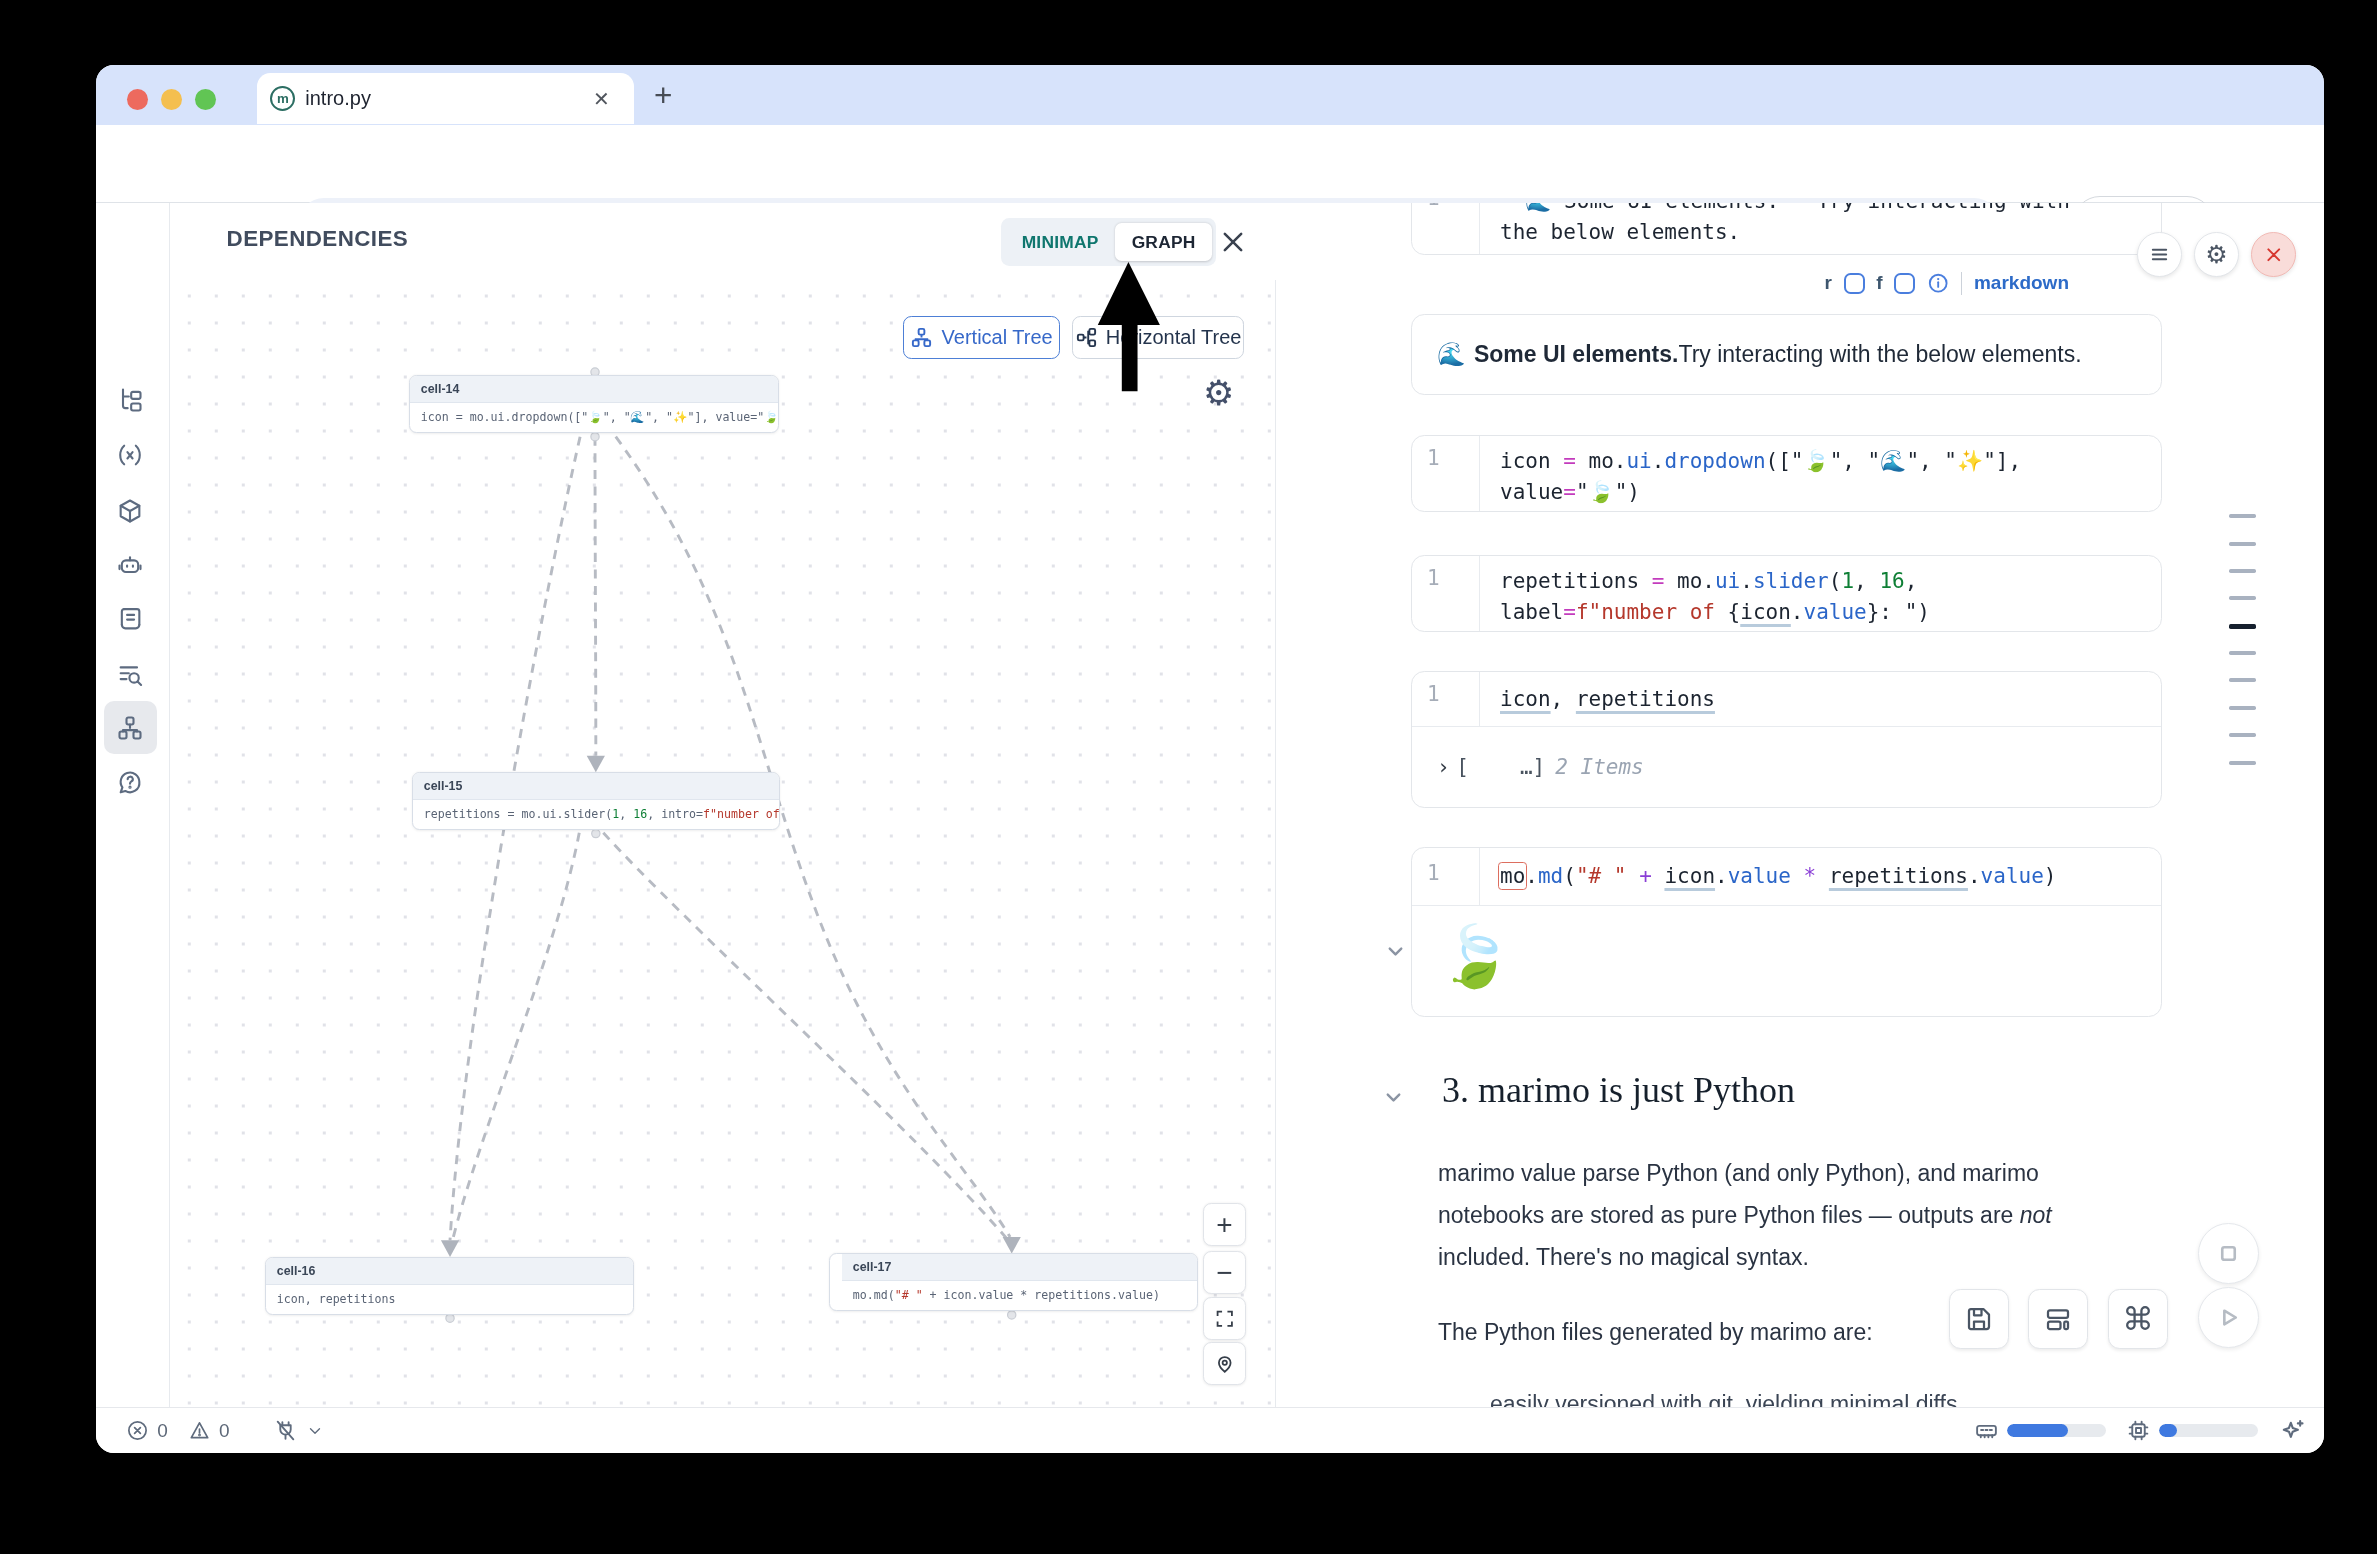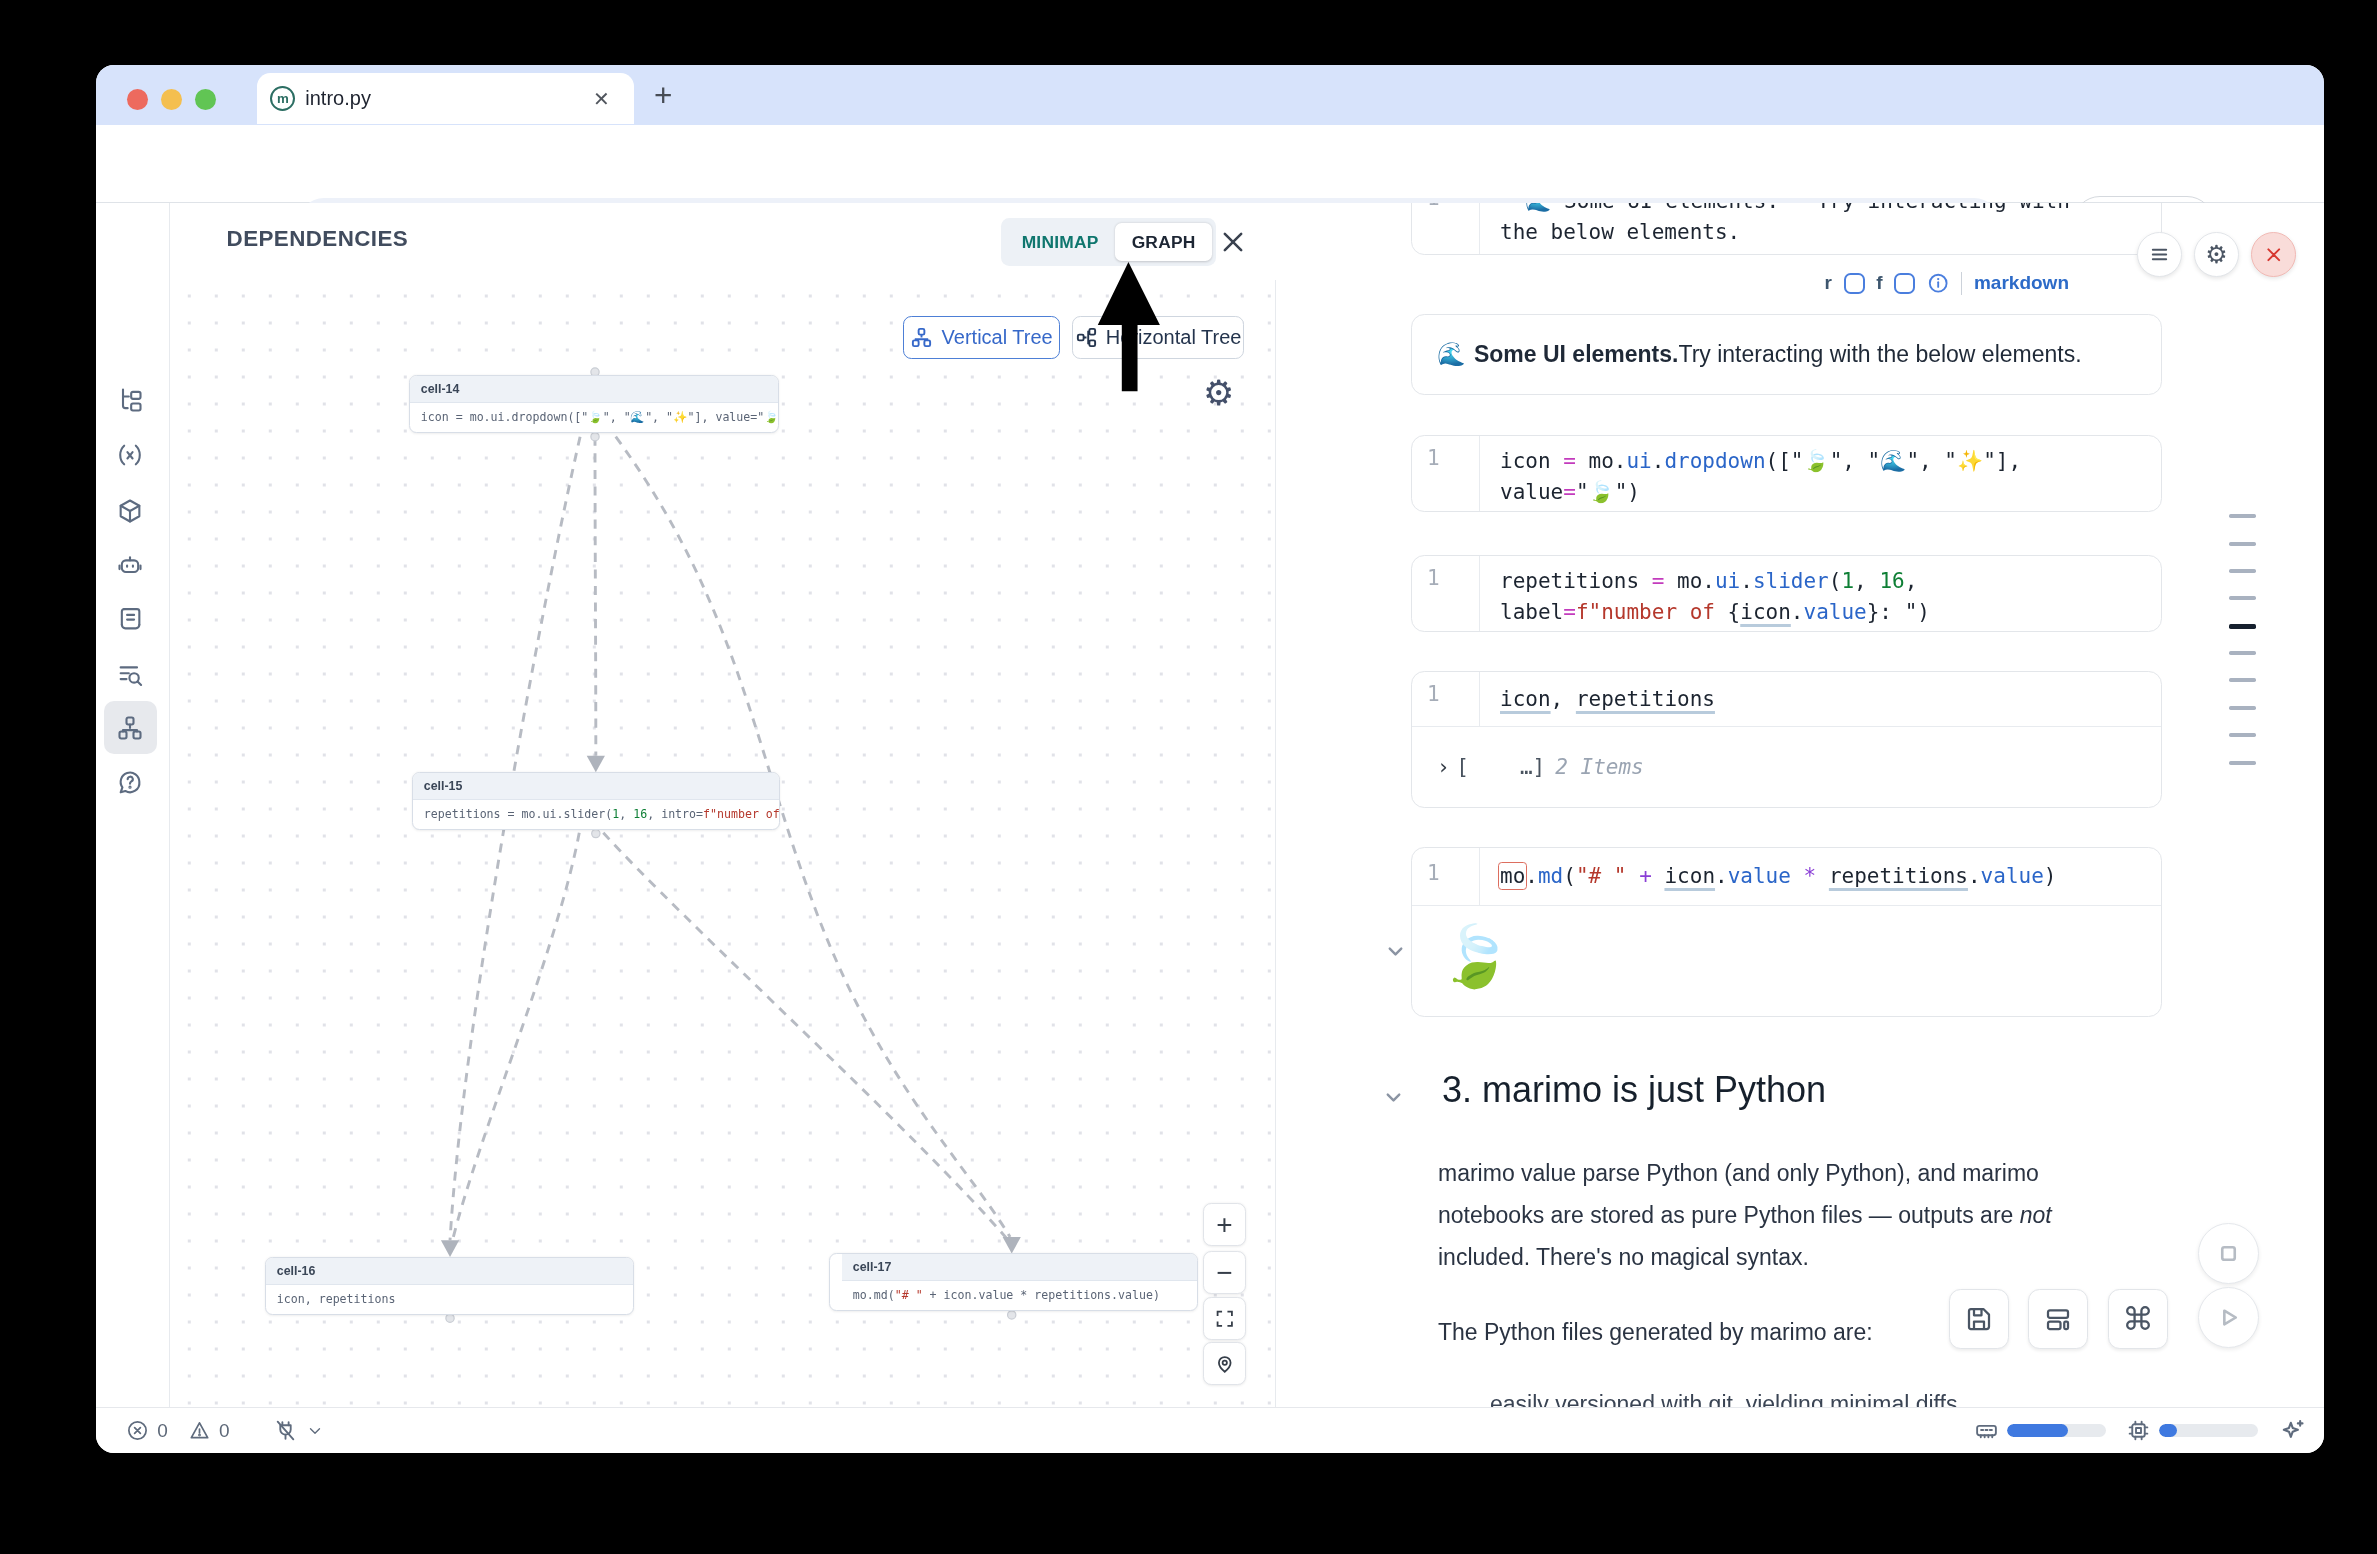--- a/index.html
+++ b/index.html
@@ -75,21 +75,21 @@
   .footerrow{position:absolute;display:flex;align-items:center;justify-content:flex-end;gap:11.6px;box-sizing:border-box;}
   .togglesq{width:21px;height:21px;border:2.1px solid #4a7ede;border-radius:6.6px;box-sizing:border-box;}
   .ftlabel{font-size:19px;color:#3d566e;font-weight:bold;}
   .mdlabel{font-size:19px;color:#2d6bc8;font-weight:bold;}
   .vdiv{width:1.7px;height:23px;background:#ccd2da;}
   .outbox{display:flex;align-items:center;padding-left:25px;font-size:23px;color:#1f2937;box-sizing:border-box;}
   .circbtn{position:absolute;width:45px;height:45px;border-radius:50%;background:#fff;border:1.2px solid #e2e5e9;box-shadow:0 1.7px 4.1px rgba(0,0,0,.10);display:flex;align-items:center;justify-content:center;box-sizing:border-box;}
   .circbtn.red{background:#f9dcd9;border-color:#f1b9b4;}
   .mark{position:absolute;left:953px;width:27px;height:4.1px;border-radius:1.7px;background:#a9b2c0;}
   .mark.active{background:#16202e;height:5px;}
-  .heading{font-family:Liberation Sans, sans-serif;font-size:36px;color:#16202c;}
+  .heading{font-family:Liberation Serif, serif;font-size:36px;color:#16202c;}
   .para{font-size:23px;color:#2a3342;}
   .para div{height:42px;line-height:42px;white-space:pre;}
   .sqbtn{position:absolute;width:60px;height:60px;background:#fff;border:1.2px solid #e2e5e9;border-radius:11.6px;box-shadow:0 1.7px 3.3px rgba(0,0,0,.07);display:flex;align-items:center;justify-content:center;box-sizing:border-box;color:#4a5564;}
   .runcirc{position:absolute;width:61px;height:61px;border-radius:50%;background:#fff;border:1.2px solid #e5e8ec;box-shadow:0 1.7px 4.1px rgba(0,0,0,.08);display:flex;align-items:center;justify-content:center;box-sizing:border-box;}
   .runcirc svg{stroke:#b6bcc4;fill:none;stroke-width:2.5;}
   .chev{stroke:#8b94a3;fill:none;stroke-width:2.5;stroke-linecap:round;stroke-linejoin:round;}
 
   
   .statusbar{position:absolute;left:0;top:1342px;right:0;height:46px;background:#fff;border-top:1.2px solid #e6e8ec;box-sizing:border-box;z-index:10;}
   .statusbar svg{stroke:#5f6b7d;fill:none;stroke-width:1.8;stroke-linecap:round;stroke-linejoin:round;}

